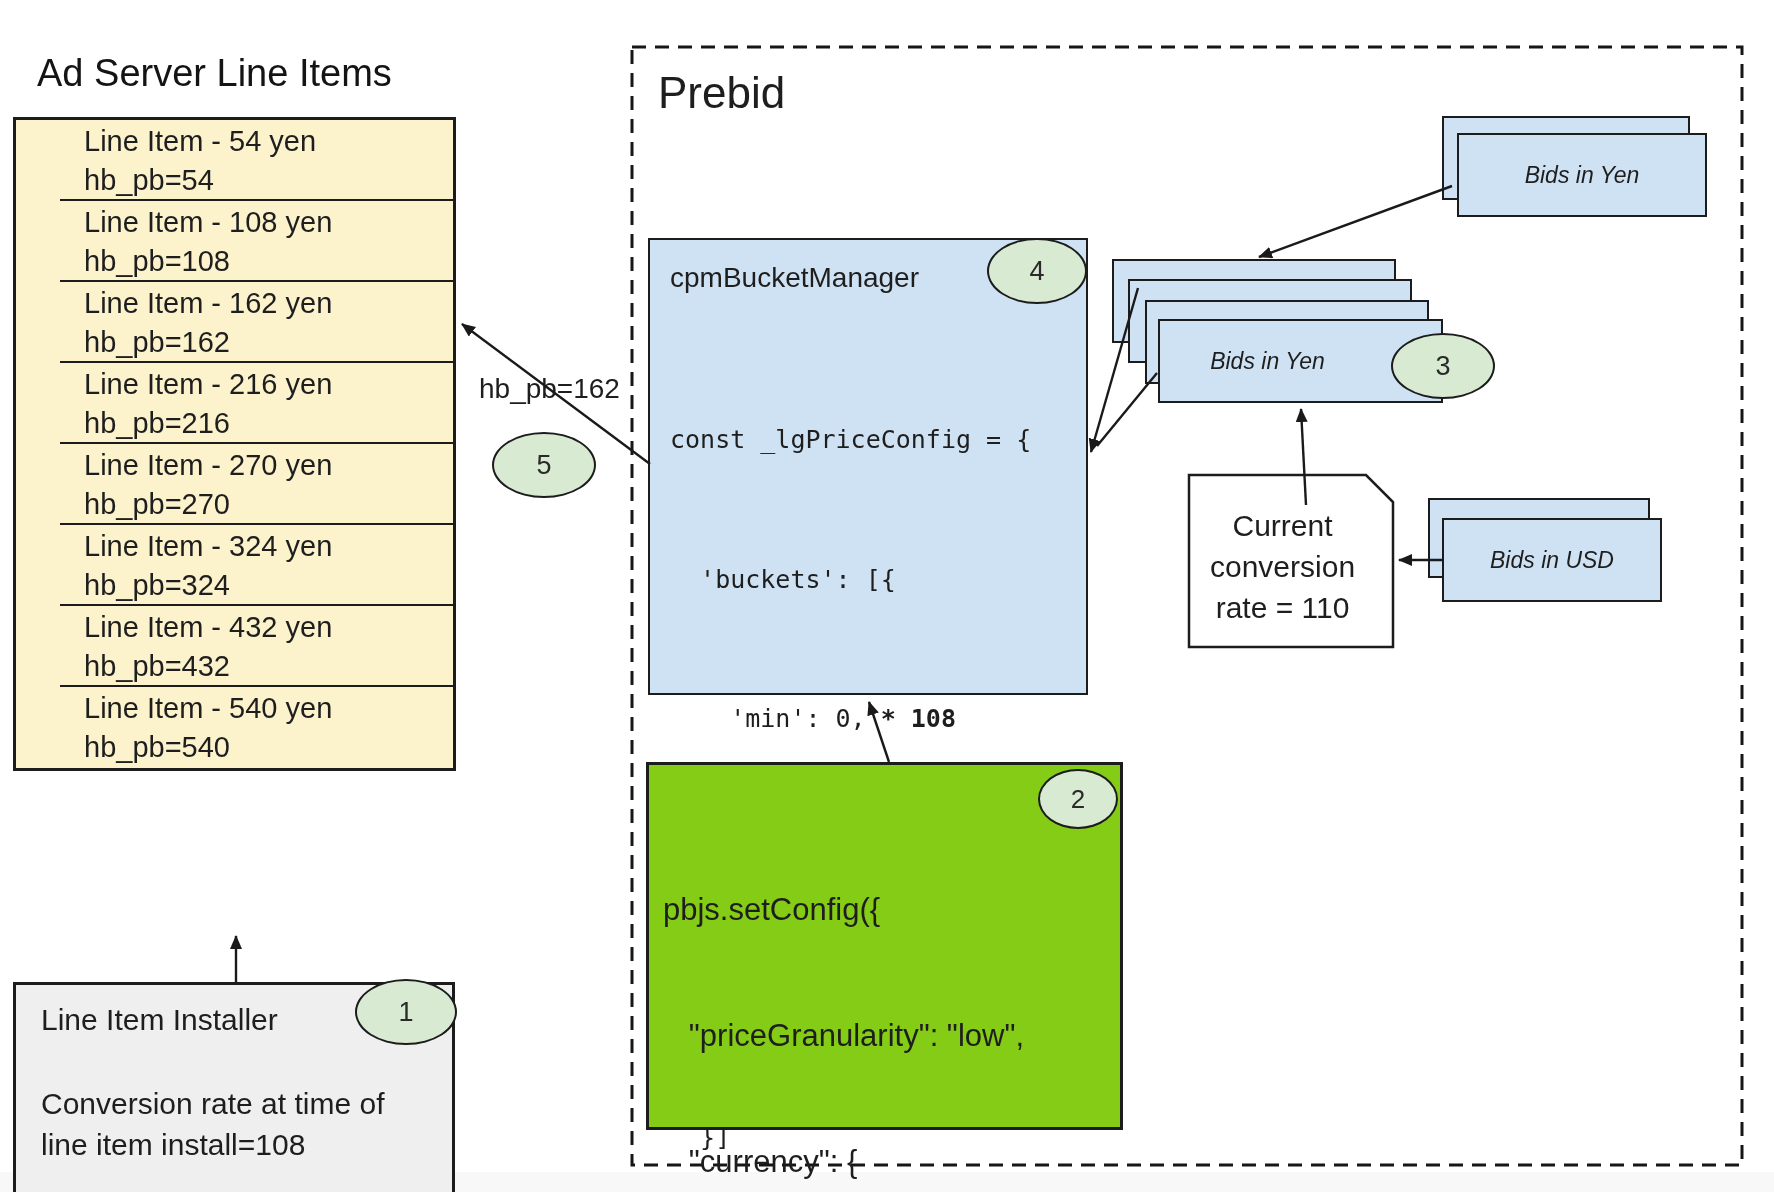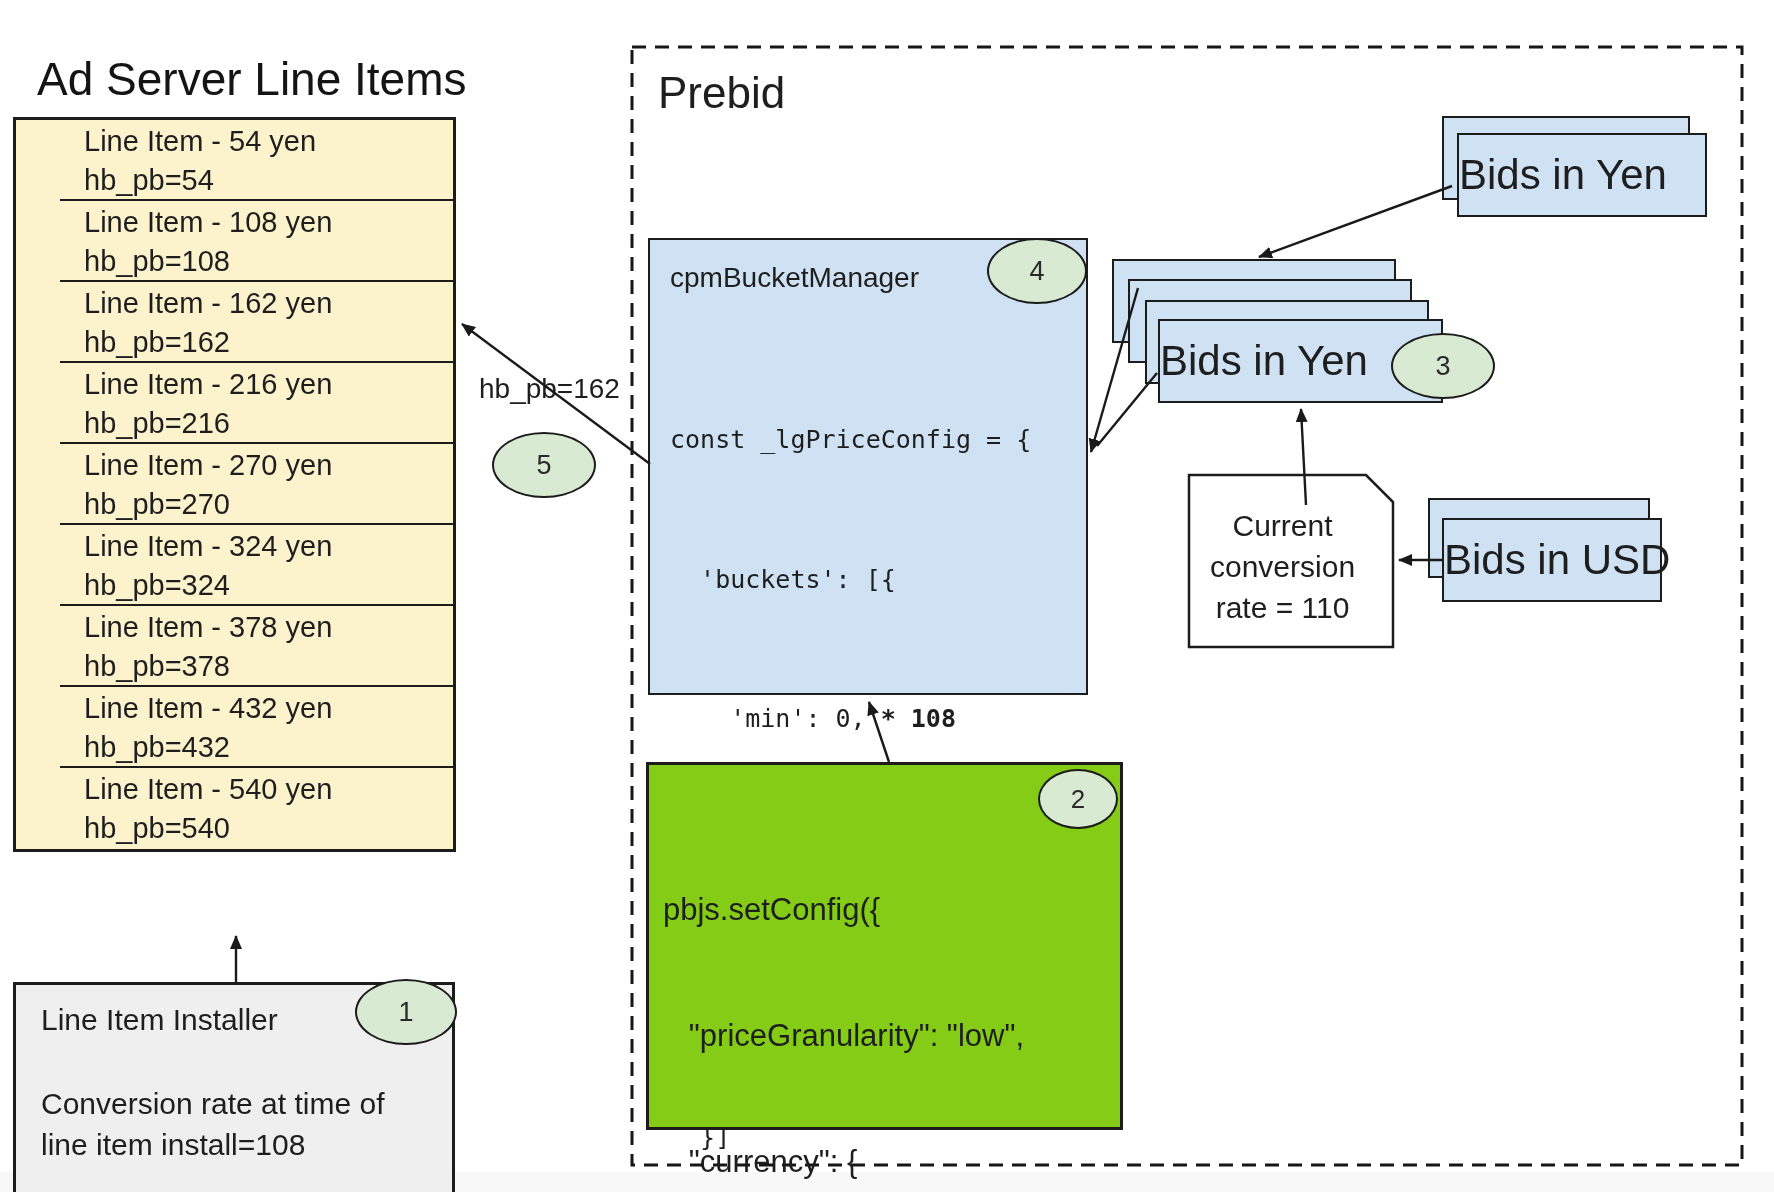--- a/index.html
+++ b/index.html
@@ -11,28 +11,28 @@
   .widgets{z-index:1;}
   #arrow-layer{z-index:2;pointer-events:none;}
 
   
   .li-table{left:13px;top:117px;width:443px;border:3px solid #1c1c1c;background:#fcf2cc;z-index:1;padding-left:44px;}
   .li-row{box-sizing:border-box;height:81px;border-bottom:2px solid #1c1c1c;background:#fcf2cc;
           padding:2px 0 0 24px;font-size:29px;line-height:39px;}
   .li-row:last-child{border-bottom:none;}
   .li-row div{white-space:nowrap;}
 
-  .title{font-size:46px;color:#141414;white-space:nowrap;z-index:1;}
+  .title{font-size:38px;color:#141414;white-space:nowrap;z-index:1;}
 
   
   .gbox{border:3px solid #1c1c1c;z-index:1;}
 
   
   .card{background:#cfe2f3;border:2px solid #1c1c1c;z-index:1;}
-  .card-label{display:flex;align-items:center;justify-content:flex-start;font-size:42px;white-space:nowrap;}
+  .card-label{display:flex;align-items:center;justify-content:center;font-size:23px;white-space:nowrap;font-style:italic;}
 
   
   .badge{background:#d9ead3;border:2px solid #1c1c1c;border-radius:50%;display:flex;
          align-items:center;justify-content:center;font-size:27px;color:#2a2a2a;z-index:3;}
 
   
   .cpm-label{font-size:28px;text-align:right;}
   .code-mono{font-family:"DejaVu Sans Mono","Liberation Mono",monospace;font-size:25px;
              line-height:46.5px;white-space:pre;}
   .code-mono b{font-weight:bold;}
@@ -75,24 +75,20 @@
       <div>Line Item - 216 yen</div>
       <div>hb_pb=216</div>
     </div>
     <div class="li-row">
       <div>Line Item - 270 yen</div>
       <div>hb_pb=270</div>
     </div>
     <div class="li-row">
       <div>Line Item - 324 yen</div>
       <div>hb_pb=324</div>
-    </div>
-    <div class="li-row">
-      <div>Line Item - 378 yen</div>
-      <div>hb_pb=378</div>
     </div>
     <div class="li-row">
       <div>Line Item - 432 yen</div>
       <div>hb_pb=432</div>
     </div>
     <div class="li-row">
       <div>Line Item - 540 yen</div>
       <div>hb_pb=540</div>
     </div>
   </div>

